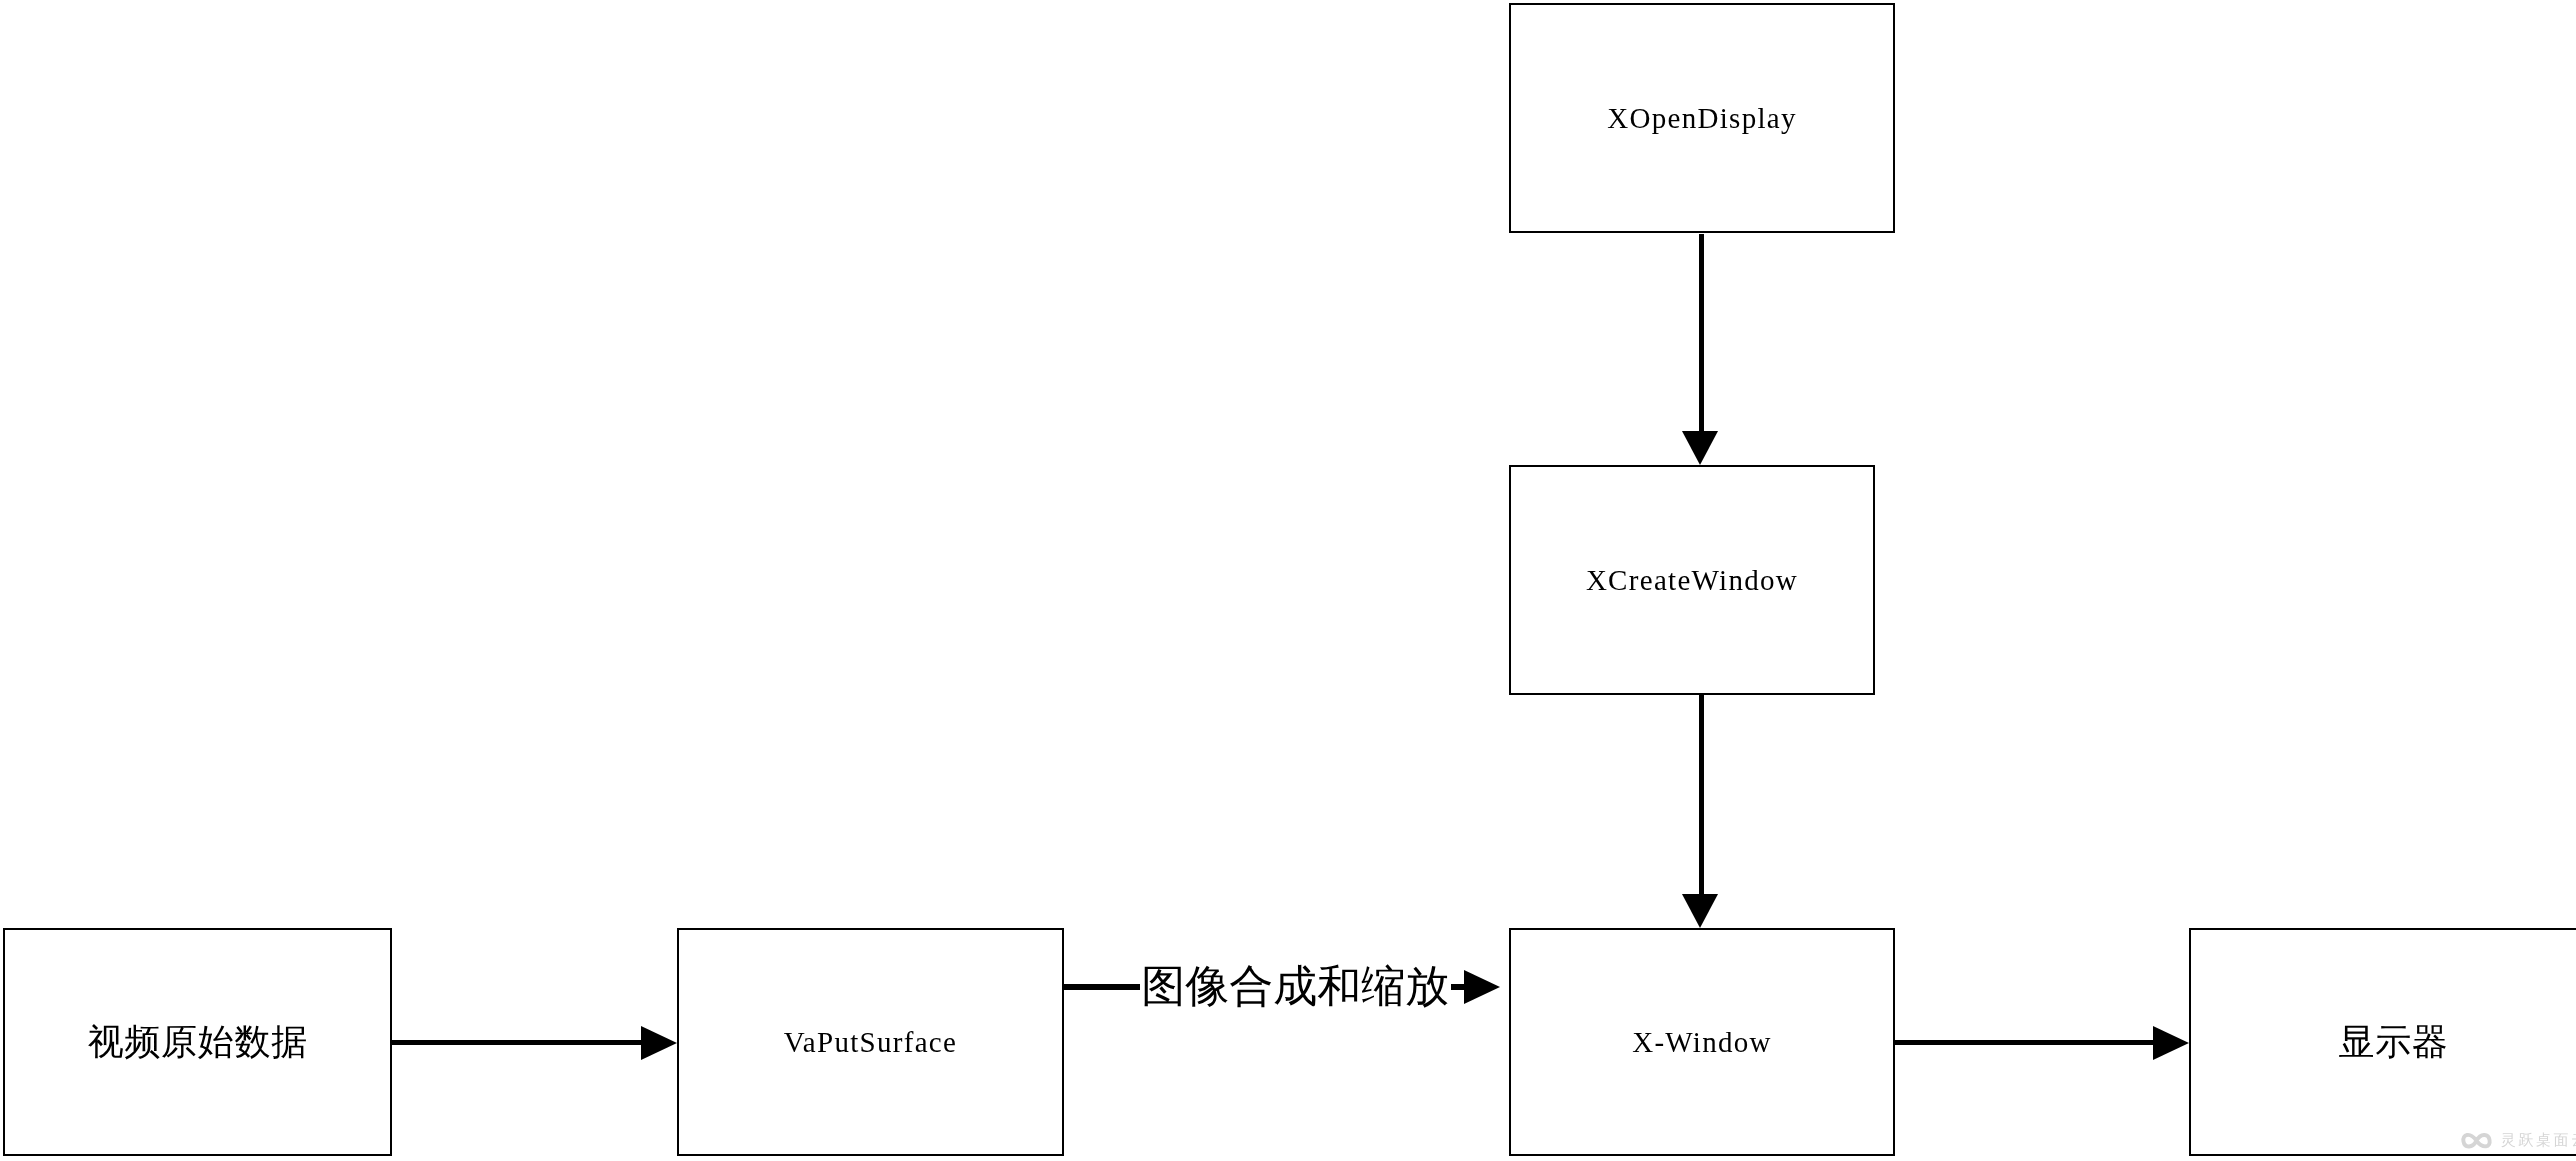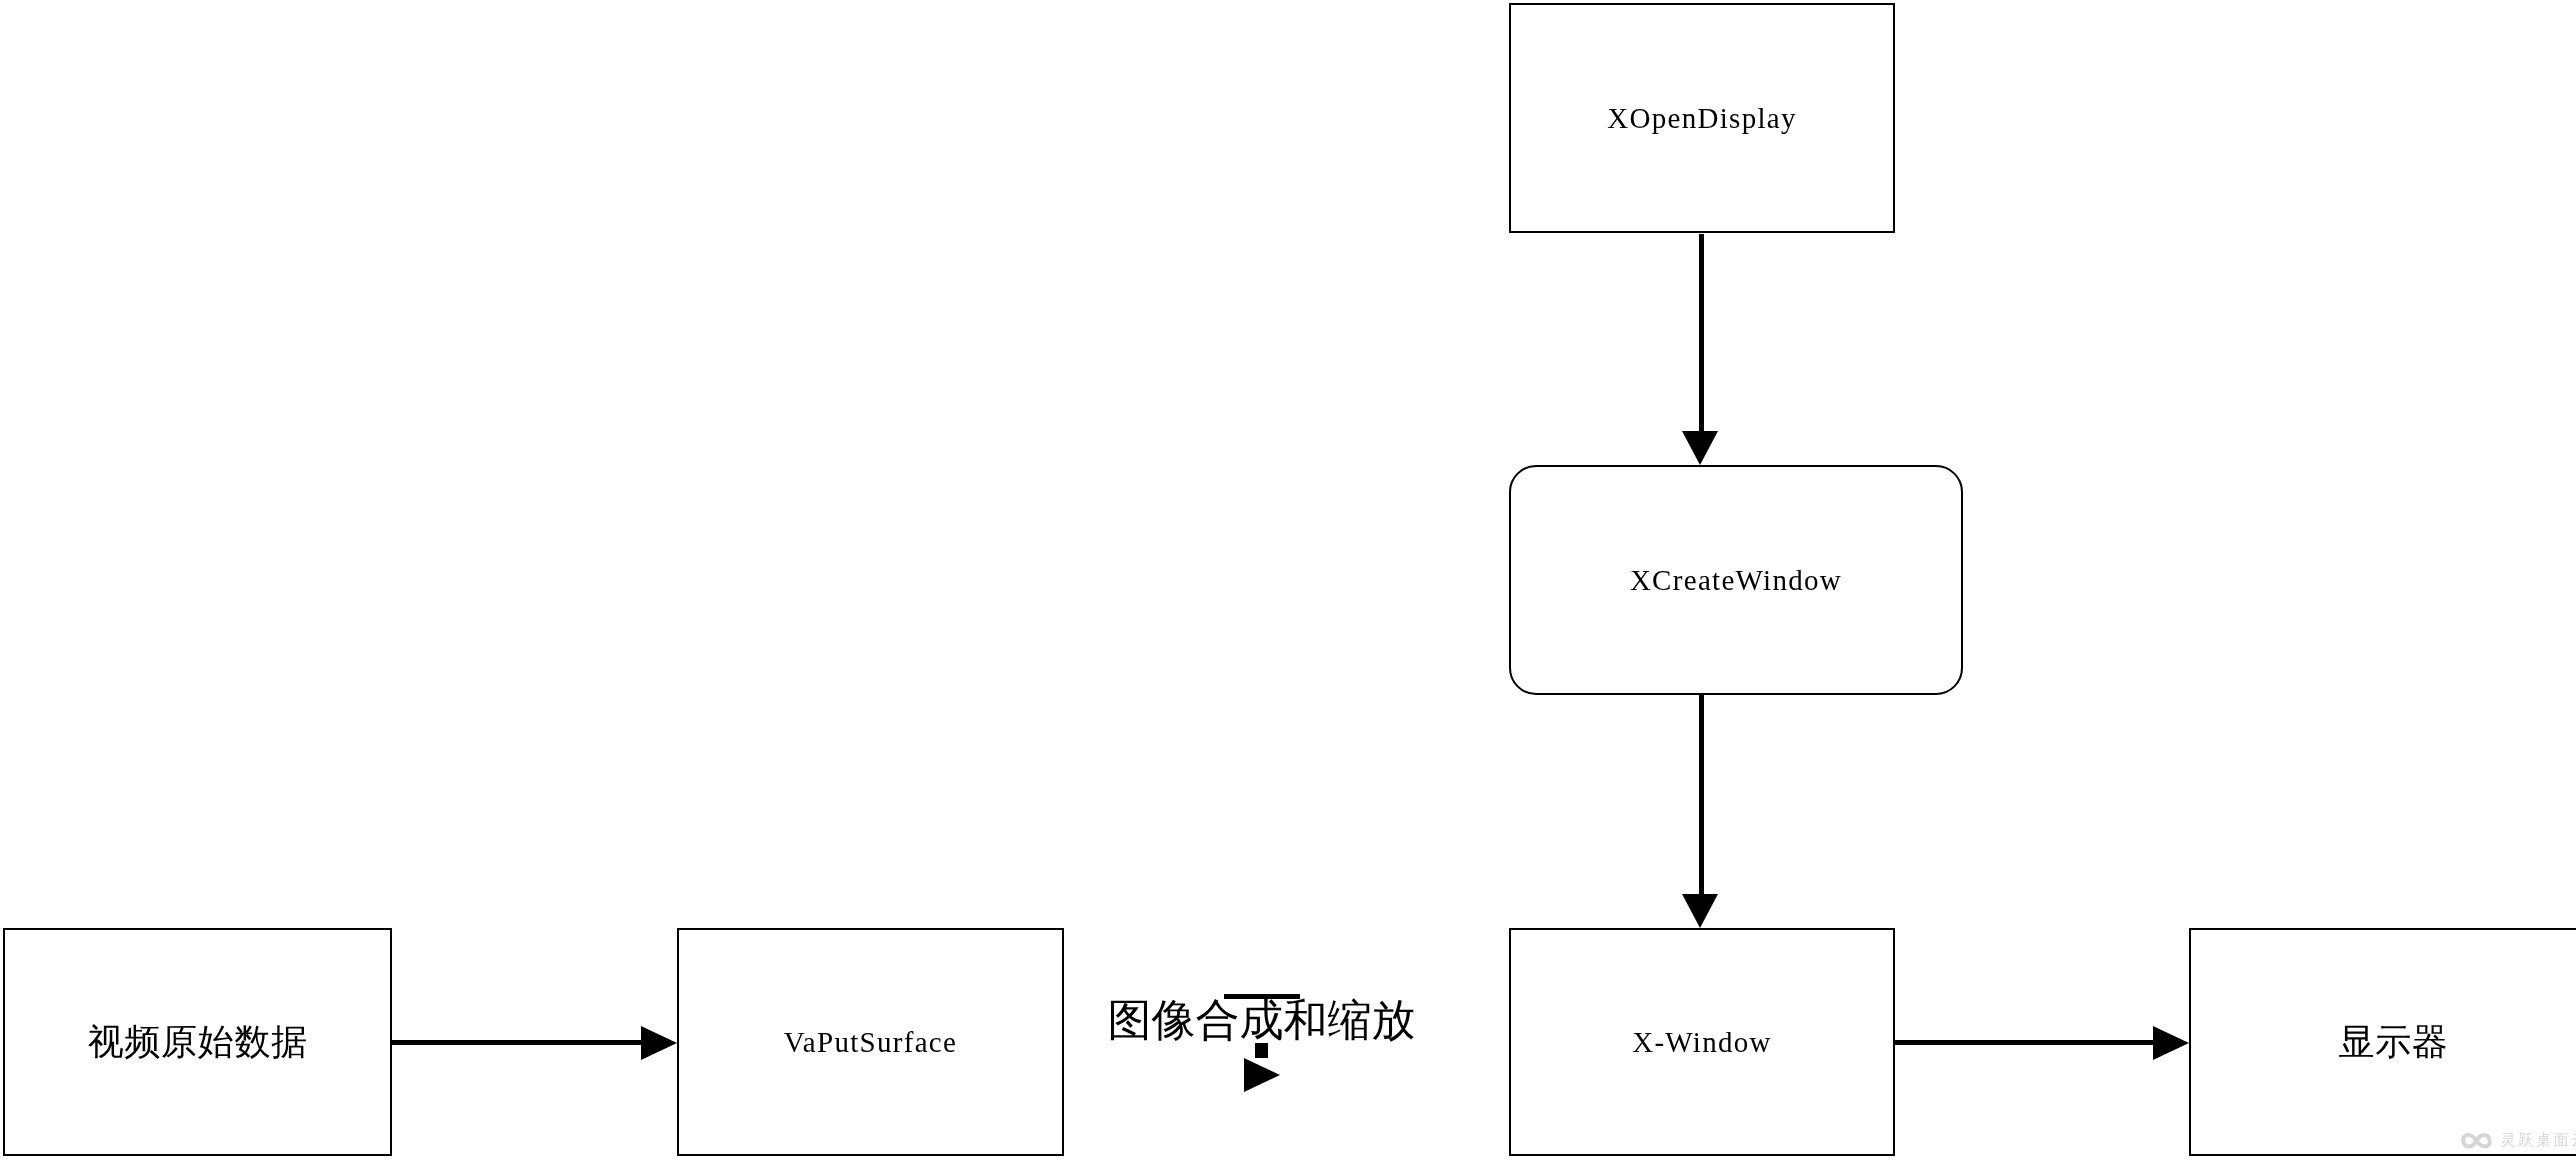--- a/index.html
+++ b/index.html
@@ -39,22 +39,22 @@
     border-left:36px solid #000;
   }
   .arrow-down{
     position:absolute;width:0;height:0;
     border-left:18.3px solid transparent;
     border-right:18.3px solid transparent;
     border-top:34px solid #000;
   }
   
   .edge-labeled{
-    position:absolute;left:1064px;top:994px;width:395px;height:98px;
-    display:flex;align-items:center;flex-direction:column;
+    position:absolute;left:1064px;top:938px;width:395px;height:98px;
+    display:flex;align-items:center;
   }
   .edge-labeled .seg1{width:76px;height:5.2px;background:#000;flex:0 0 auto;}
   .edge-labeled .seg2{flex:1 1 auto;height:5.2px;background:#000;min-width:13px;}
   .edge-labeled .edge-lbl{
     flex:0 0 auto;white-space:nowrap;
     font-size:44px;letter-spacing:0px;line-height:1;
     padding:0 1.3px;
   }
   .edge-labeled .arrow-right{position:static;flex:0 0 auto;}
   
@@ -70,21 +70,21 @@
 </style>
 </head>
 <body>
 
 <div class="canvas">
 
   <div class="node" style="left:1509px;top:3.3px;width:386px;height:230px;">
     <span class="lbl lbl-latin">XOpenDisplay</span>
   </div>
 
-  <div class="node" style="left:1509px;top:465px;width:454px;height:230px;border-radius:27px;">
+  <div class="node" style="left:1509px;top:465px;width:366px;height:230px;">
     <span class="lbl lbl-latin">XCreateWindow</span>
   </div>
 
   <div class="node" style="left:3.3px;top:928px;width:389px;height:228px;">
     <span class="lbl lbl-cjk">视频原始数据</span>
   </div>
 
   <div class="node" style="left:677px;top:928px;width:387px;height:228px;">
     <span class="lbl lbl-latin">VaPutSurface</span>
   </div>

